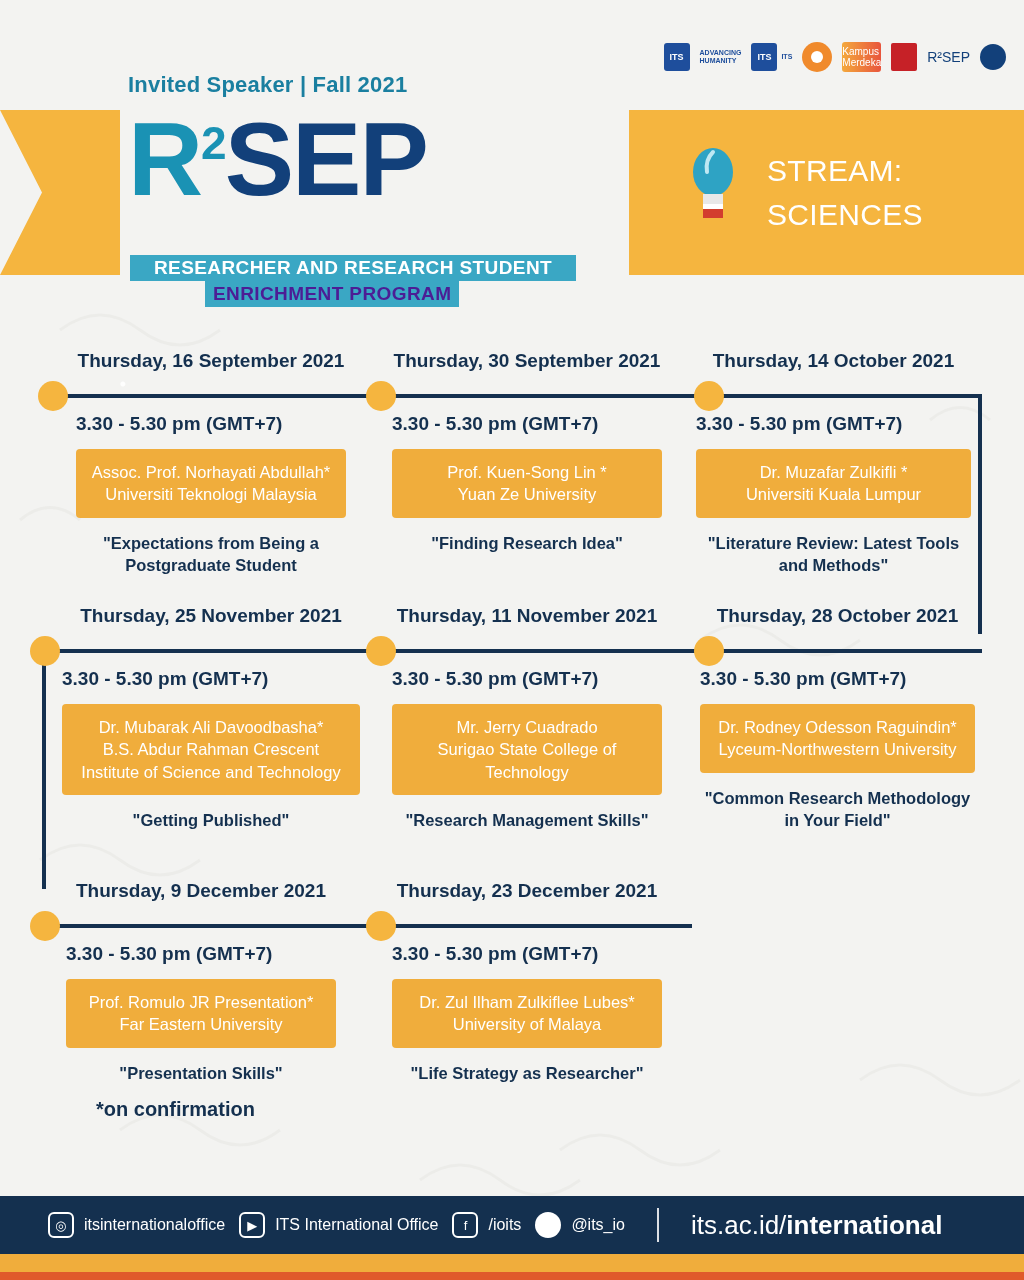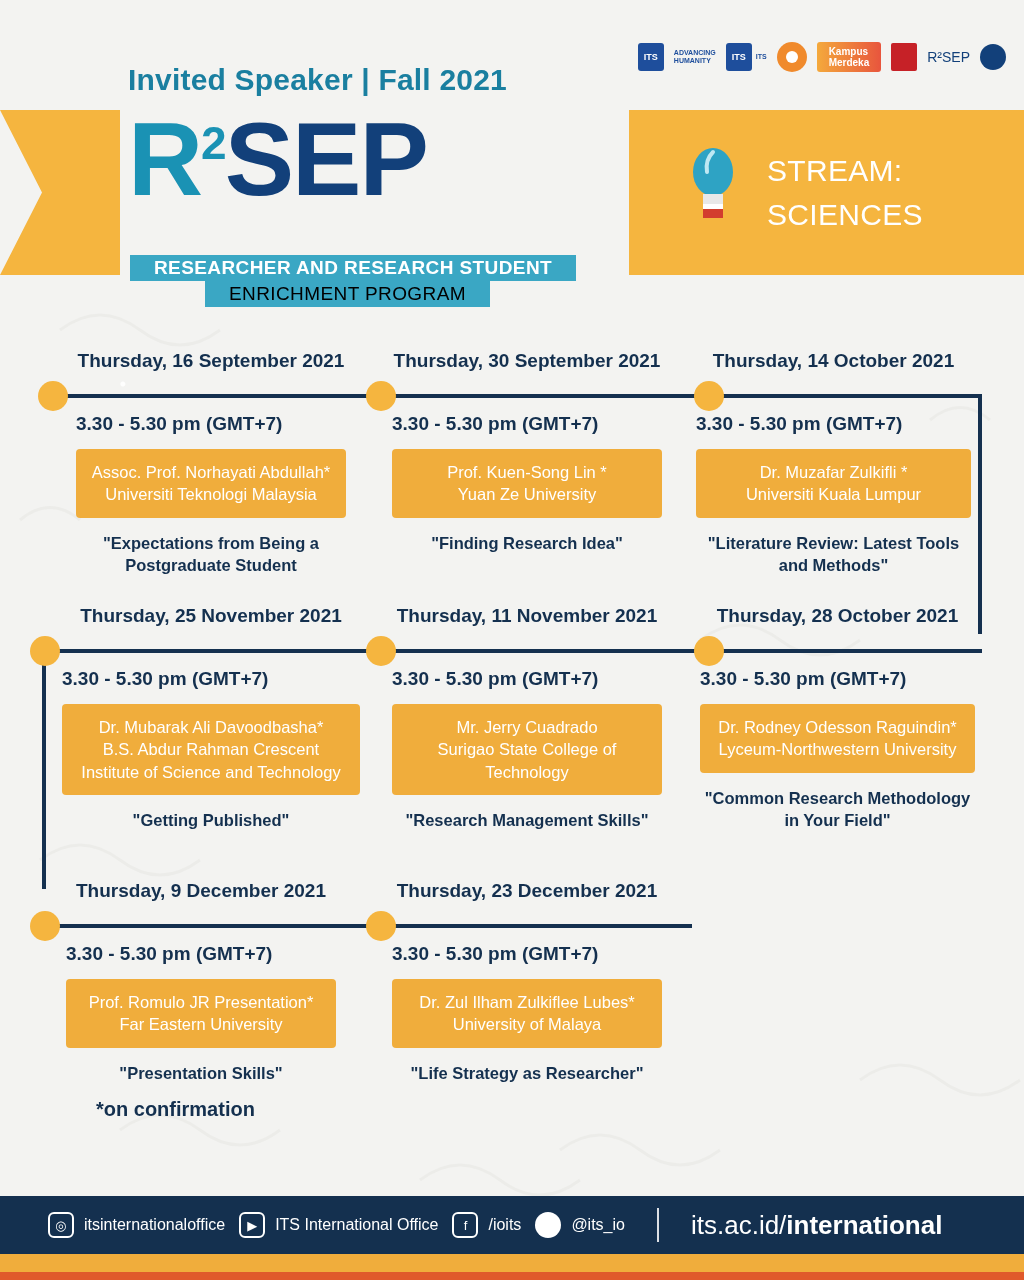--- a/index.html
+++ b/index.html
@@ -38,51 +38,51 @@
     display: flex; align-items: center;
     padding-left: 60px;
   }
   .bulb { position: absolute; left: 60px; top: 32px; width: 48px; height: 86px; }
   .stream-text {
     margin-left: 78px;
     color: #fff; font-size: 30px; line-height: 1.45; font-weight: 400;
     letter-spacing: .3px;
   }
   .invited {
-    position: absolute; left: 128px; top: 63px;
-    color: #1a7fa0; font-size: 30px; font-weight: bold; letter-spacing: .2px;
+    position: absolute; left: 128px; top: 72px;
+    color: #1a7fa0; font-size: 22px; font-weight: bold; letter-spacing: .2px;
   }
   .logo-r2sep {
     position: absolute; left: 128px; top: 110px;
     font-size: 104px; font-weight: bold; color: #12407a;
     letter-spacing: -2px; line-height: .95;
   }
   .logo-r2sep .teal { color: #1a92b4; }
   .logo-r2sep sup { font-size: 46px; vertical-align: super; }
   .logo-sub1 {
     position: absolute; left: 130px; top: 255px;
     background: #3aa7c4; color: #ffffff; font-weight: bold;
     font-size: 19px; letter-spacing: .4px; padding: 2px 24px;
   }
   .logo-sub2 {
     position: absolute; left: 205px; top: 281px;
-    background: #3aa7c4; color: #000000; font-weight: normal;
-    font-size: 19px; letter-spacing: .4px; padding: 2px 24px;
+    background: #3aa7c4; color: #4c1d95; font-weight: bold;
+    font-size: 19px; letter-spacing: .4px; padding: 2px 8px;
   }
   
   .partners {
     position: absolute; right: 18px; top: 42px;
     display: flex; align-items: center; gap: 10px;
   }
   .plogo { display: flex; align-items: center; gap: 4px; }
   .plogo .sq { width: 26px; height: 28px; background: #1e4e9c; border-radius: 3px;
                color: #fff; font-size: 9px; display: flex; align-items: center; justify-content: center; font-weight: bold;}
   .plogo .txt { font-size: 7px; font-weight: bold; color: #1e4e9c; line-height: 1.15; }
   .plogo.km { background: linear-gradient(90deg,#f4a93c,#e8553d); color: #fff;
-              font-size: 10px; font-weight: bold; padding: 4px 12px; border-radius: 3px; line-height: 1.1;}
+              font-size: 10px; font-weight: normal; padding: 4px 0; border-radius: 3px; line-height: 1.1;}
   .plogo.gpe { width: 30px; height: 30px; border-radius: 50%; background: #f08a2c;
                display: flex; align-items: center; justify-content: center; }
   .plogo.gpe .in { width: 12px; height: 12px; border-radius: 50%; background: #fff; }
   .plogo .red { width: 26px; height: 28px; background: #c62127; border-radius: 2px; }
   .plogo .r2 { font-size: 14px; font-weight: normal; color: #12407a; }
   .plogo .globe { width: 26px; height: 26px; border-radius: 50%; background: #12407a; }
 
   
   .timeline { position: absolute; top: 350px; left: 0; width: 1024px; }
   .row { position: relative; height: 255px; }

